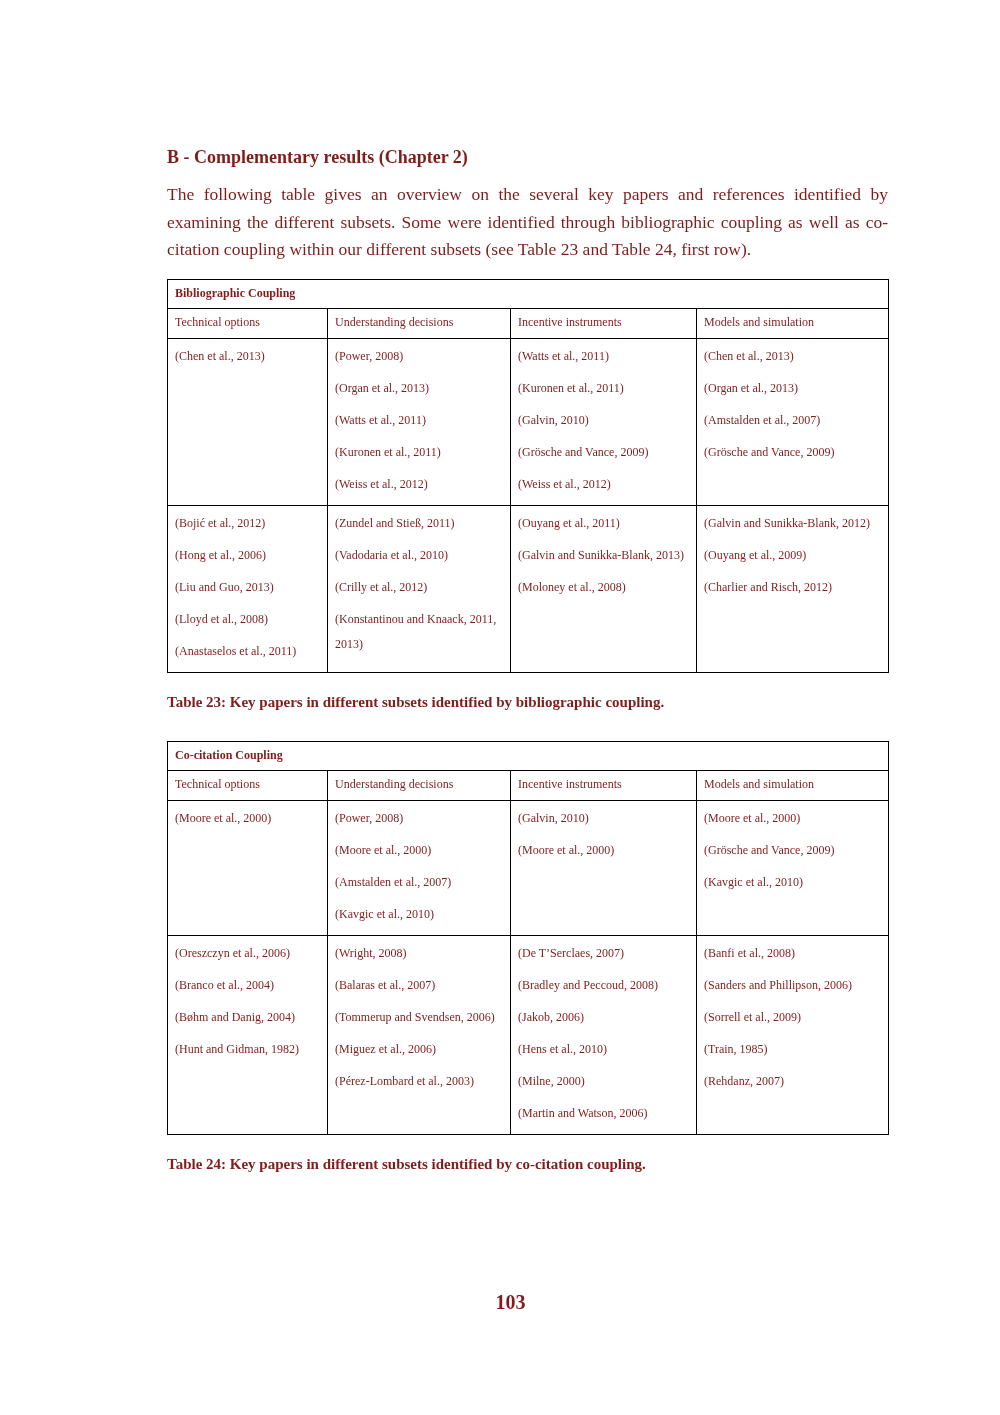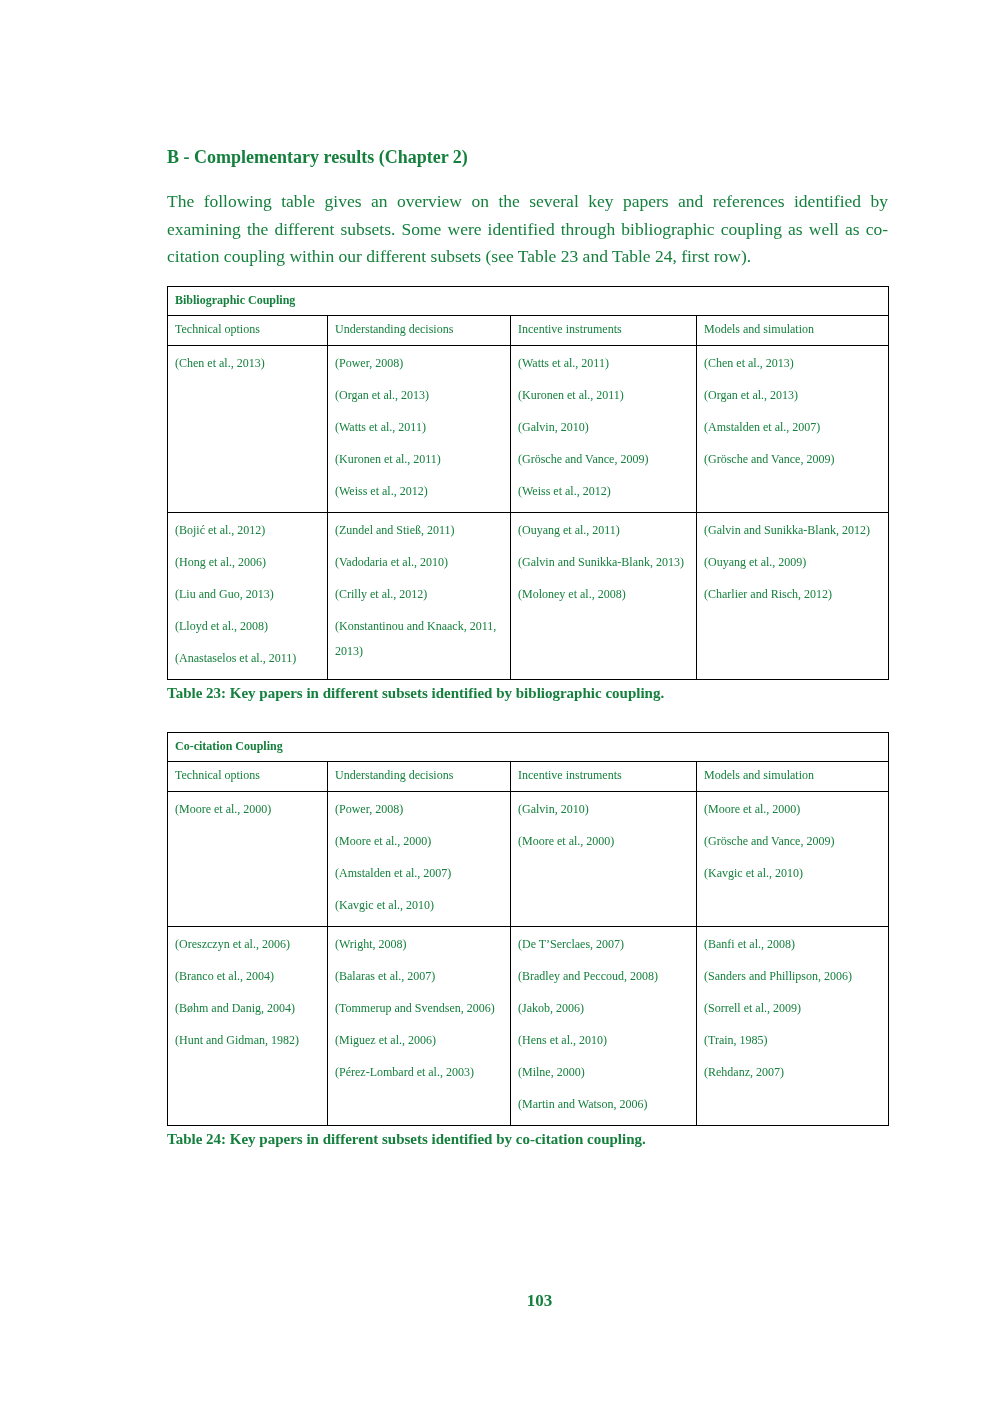--- a/index.html
+++ b/index.html
@@ -6,21 +6,21 @@
     margin: 0;
     padding: 0;
     background: #ffffff;
   }
   .page {
     position: relative;
     width: 1000px;
     height: 1415px;
     background: #ffffff;
     font-family: "Liberation Serif", "DejaVu Serif", serif;
-    color: #15803d;
+    color: #7f1d1d;
     overflow: hidden;
     text-decoration: underline;
   }
   .content {
     position: absolute;
     left: 167px;
     top: 146px;
     width: 721px;
   }
   h1.section-heading {
@@ -32,21 +32,21 @@
   h2.sub-heading {
     font-size: 18px;
     line-height: 22px;
     font-weight: bold;
     margin: 29px 0 0 0;
   }
   p.body-text {
     font-size: 17.5px;
     line-height: 27.5px;
     text-align: justify;
-    margin: 20px 0 0 0;
+    margin: 13px 0 0 0;
   }
   table.ref-table {
     border-collapse: collapse;
     table-layout: fixed;
     width: 721px;
     margin-top: 15px;
   }
   table.ref-table + p.caption + table.ref-table {
     margin-top: 29px;
   }
@@ -72,31 +72,31 @@
   p.cite {
     margin: 0 0 7px 0;
     line-height: 25px;
   }
   p.cite:last-child {
     margin-bottom: 0;
   }
   p.caption {
     font-size: 15px;
     font-weight: bold;
-    margin: 4px 0 0 0;
+    margin: 20px 0 0 0;
     line-height: 19px;
   }
   .page-number {
     position: absolute;
     top: 1291px;
-    left: 179px;
+    left: 150px;
     width: 721px;
     text-align: center;
     font-weight: bold;
-    font-size: 17px;
+    font-size: 20px;
   }
 </style>
 </head>
 <body>
 
 <div class="page">
   <div class="content">
     <h1 class="section-heading">B - Complementary results (Chapter 2)</h1>
     <p class="body-text">The following table gives an overview on the several key papers and references identified by examining the different subsets. Some were identified through bibliographic coupling as well as co-citation coupling within our different subsets (see Table 23 and Table 24, first row).</p>
     <div id="tables">

